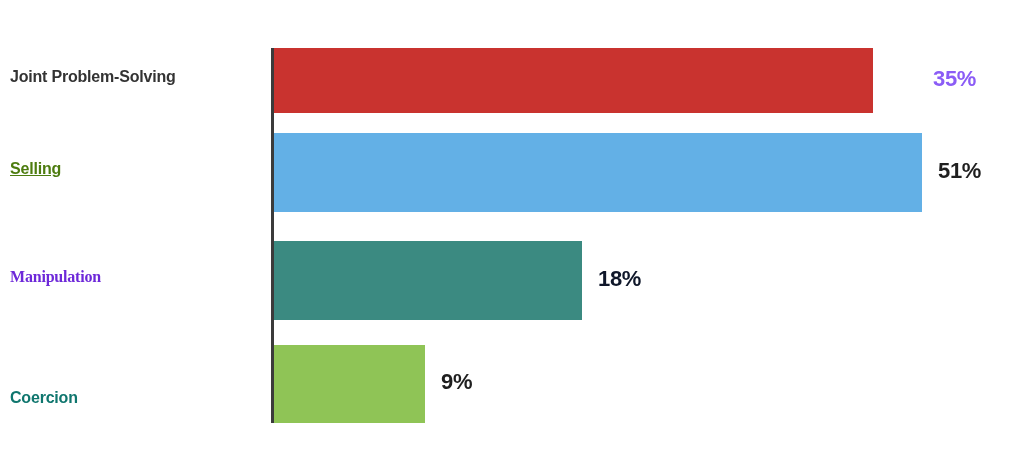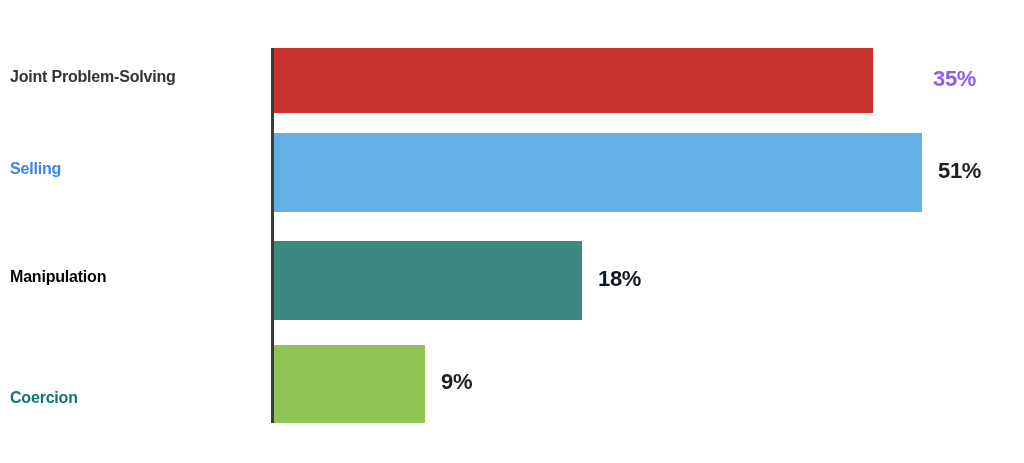--- a/index.html
+++ b/index.html
@@ -81,27 +81,27 @@
 
     <div id="axis-line" style="background: rgb(59, 59, 59);"></div>
 
     <div class="bar-row">
       <div class="cat-label" style="top: 67.5px; color: rgb(51, 51, 51);">Joint Problem-Solving</div>
       <div class="bar" style="top: 48px; height: 65px; width: 599px; background: rgb(201, 51, 47);"></div>
       <div class="value-label" style="left: 889px; top: 65.5px; color: #8b5cf6; margin-left: 44px;">35%</div>
     </div>
 
     <div class="bar-row">
-      <div class="cat-label" style="top: 159.5px; color: #3b82f6;">Selling</div>
+      <div class="cat-label" style="top: 159.5px; color: #4d7c0f; text-decoration: underline;">Selling</div>
       <div class="bar" style="top: 133px; height: 79px; width: 648px; background: rgb(99, 176, 230);"></div>
       <div class="value-label" style="left: 938px; top: 157.5px; color: rgb(31, 31, 31);">51%</div>
     </div>
 
     <div class="bar-row">
-      <div class="cat-label" style="top: 267.5px; color: #000000;">Manipulation</div>
+      <div class="cat-label" style="top: 267.5px; color: #6d28d9; font-family: Liberation Serif, serif;">Manipulation</div>
       <div class="bar" style="top: 241px; height: 79px; width: 308px; background: rgb(59, 138, 129);"></div>
       <div class="value-label" style="left: 598px; top: 265.5px; color: #0f172a;">18%</div>
     </div>
 
     <div class="bar-row">
       <div class="cat-label" style="top: 389px; color: #0f766e;">Coercion</div>
       <div class="bar" style="top: 345px; height: 78px; width: 151px; background: rgb(143, 196, 86);"></div>
       <div class="value-label" style="left: 441px; top: 369px; color: rgb(31, 31, 31);">9%</div>
     </div>
 

